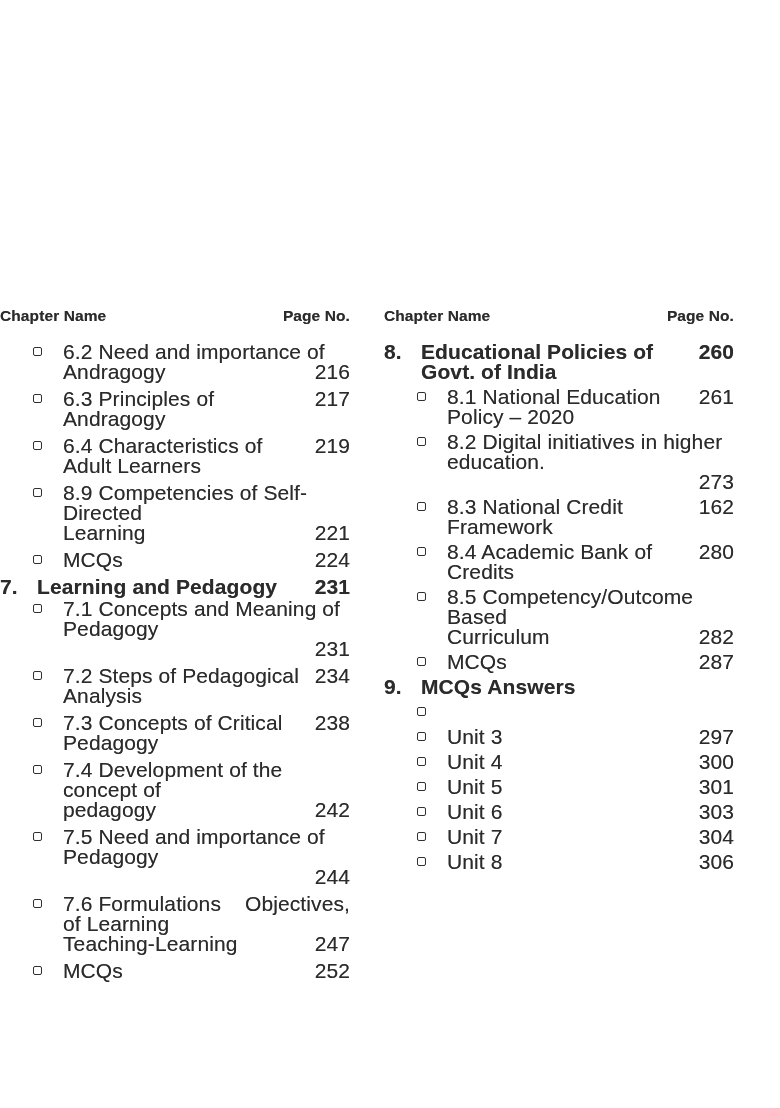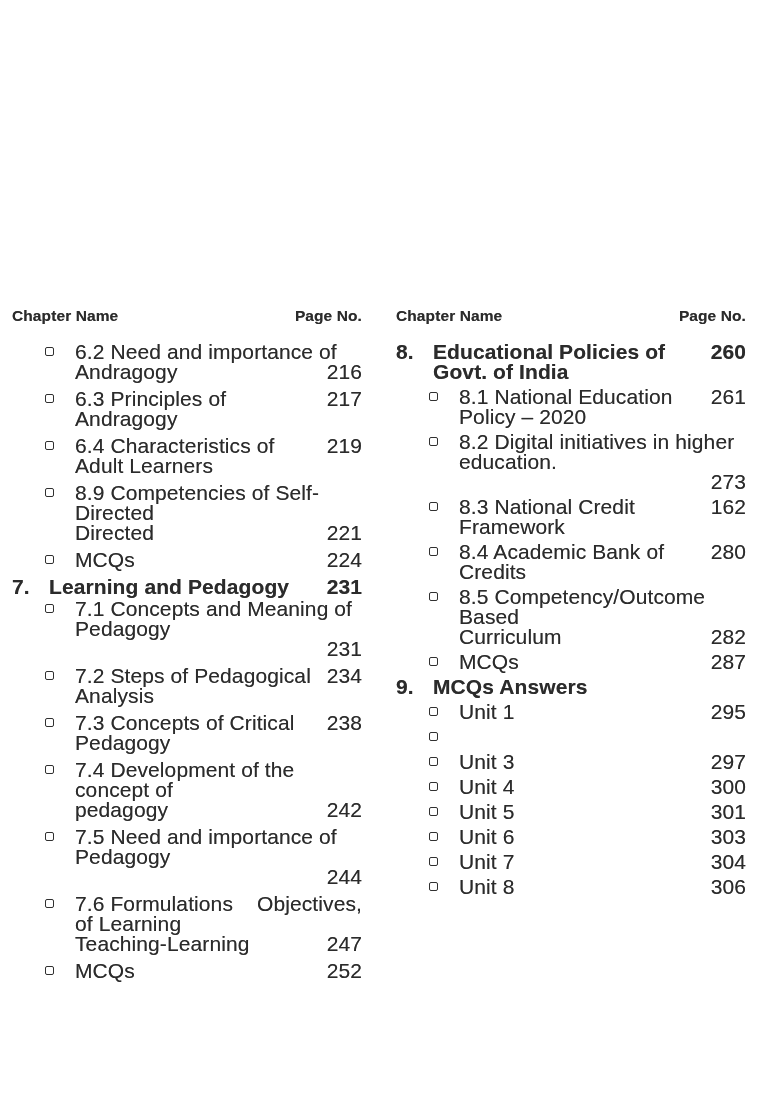--- a/index.html
+++ b/index.html
@@ -11,21 +11,21 @@
     width: 780px;
     height: 1108px;
     position: relative;
     font-family: "Liberation Sans", "DejaVu Sans", sans-serif;
     color: #2b2b2b;
     overflow: hidden;
   }
   .toc-content {
     position: absolute;
     top: 306px;
-    left: 12px;
+    left: 0;
     width: 734px;
     display: flex;
     gap: 34px;
     justify-content: space-between;
   }
   .toc-col {
     width: 350px;
     flex: none;
   }
   .col-header {
@@ -134,21 +134,21 @@
         </div>
         <div class="entry sub">
           <span class="gutter">
             <span class="checkbox"></span>
           </span>
           <div class="entry-body">
             <div class="line">
               <span class="ltxt">8.9 Competencies of Self- Directed</span>
             </div>
             <div class="line">
-              <span class="ltxt">Directed</span>
+              <span class="ltxt">Learning</span>
               <span class="rtxt">221</span>
             </div>
           </div>
         </div>
         <div class="entry sub">
           <span class="gutter">
             <span class="checkbox"></span>
           </span>
           <div class="entry-body">
             <div class="line">
@@ -357,31 +357,20 @@
           <div class="entry-body">
             <div class="line">
               <span class="ltxt">MCQs Answers</span>
             </div>
           </div>
         </div>
         <div class="entry sub">
           <span class="gutter">
             <span class="checkbox"></span>
           </span>
-          <div class="entry-body">
-            <div class="line">
-              <span class="ltxt">Unit 1</span>
-              <span class="rtxt">295</span>
-            </div>
-          </div>
-        </div>
-        <div class="entry sub">
-          <span class="gutter">
-            <span class="checkbox"></span>
-          </span>
         </div>
         <div class="entry sub">
           <span class="gutter">
             <span class="checkbox"></span>
           </span>
           <div class="entry-body">
             <div class="line">
               <span class="ltxt">Unit 3</span>
               <span class="rtxt">297</span>
             </div>

